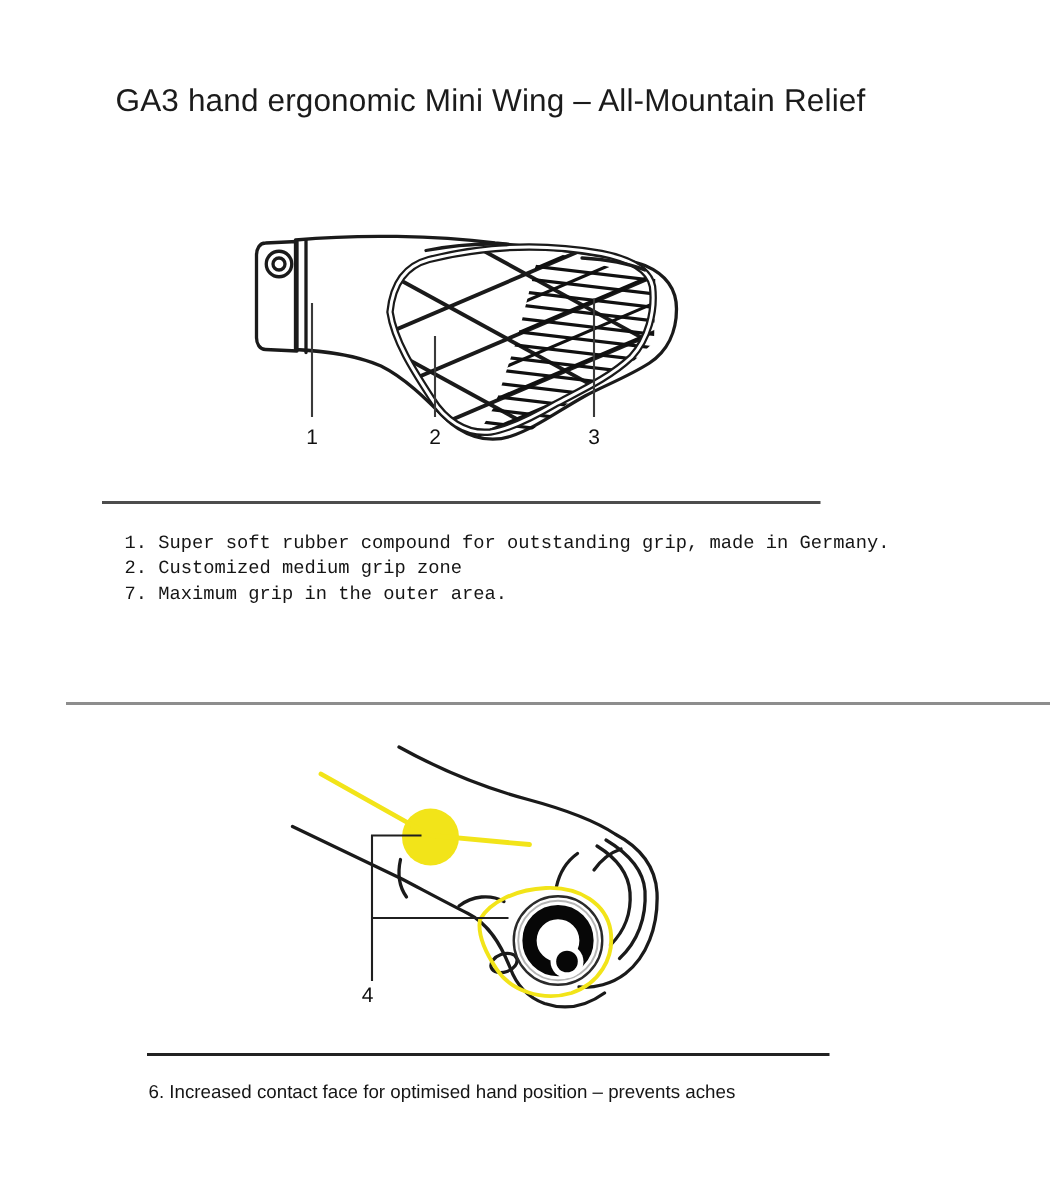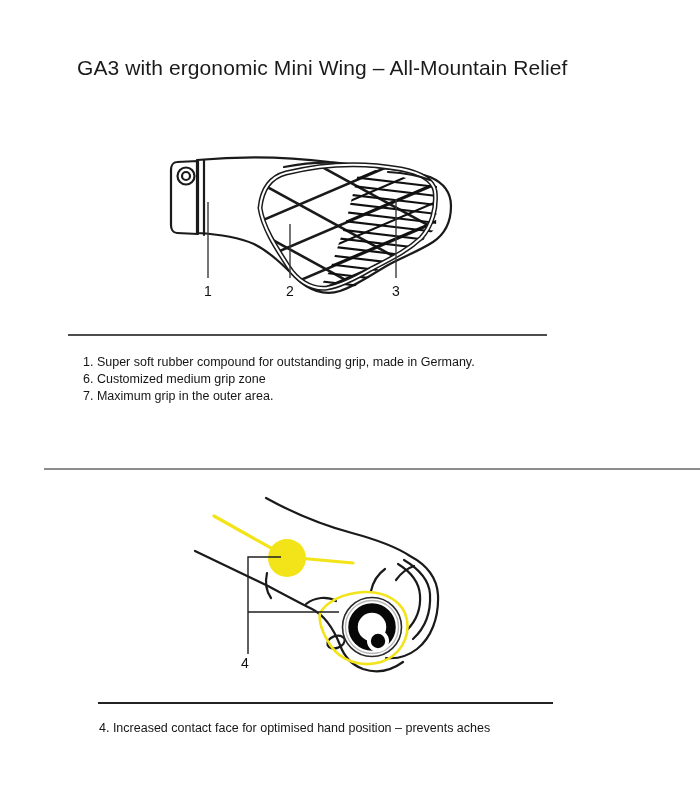--- a/index.html
+++ b/index.html
@@ -17,39 +17,39 @@
   }
   .fig{position:absolute;}
   .fig1{left:150px;top:140px;width:320px;height:170px;}
   .fig2{left:180px;top:480px;width:300px;height:200px;}
   .divider{position:absolute;height:2px;}
   .divider-1{left:68px;top:334px;width:479px;background:#4d4d4d;}
   .divider-2{left:44px;top:468px;width:656px;background:var(--divider-gray);}
   .divider-3{left:98px;top:702px;width:455px;background:#222222;}
   .feature-list{
     position:absolute;left:83px;top:354px;
-    font-size:12.5px;line-height:17px;color:#151515;
+    font-size:12.5px;line-height:17px;color:#151515;font-family:Liberation Mono, monospace;
   }
   .contact-note{
     position:absolute;left:99px;top:720px;
     font-size:12.5px;line-height:17px;color:#151515;white-space:nowrap;
   }
   svg text{
     font-family:"Liberation Sans","DejaVu Sans",sans-serif;
     font-size:14px;fill:#111111;
   }
   .ln{stroke:var(--line-black);fill:none;stroke-width:2.2;stroke-linecap:round;stroke-linejoin:round;}
   .ln-thin{stroke:#3a3a3a;fill:none;stroke-width:1.4;}
   .yellow-fill{fill:var(--highlight-yellow);}
   .yellow-stroke{stroke:var(--highlight-yellow);fill:none;}
 </style>
 </head>
 <body>
 
-<h1 class="page-title">GA3 with ergonomic Mini Wing – All-Mountain Relief</h1>
+<h1 class="page-title">GA3 hand ergonomic Mini Wing – All-Mountain Relief</h1>
 
 <svg class="fig fig1" viewBox="150 140 320 170">
   <defs>
     <clipPath id="panelClip">
       <path d="M260,208 C262,188 271,177 286,173 C322,164 362,162 401,169 C421,173 433,180 435,191 C437,208 432,226 421,238 C406,252 388,260 371,269 C354,279 340,286 327,288 C310,290 296,279 288,266 C277,249 263,228 260,208 Z"></path>
     </clipPath>
     <clipPath id="denseClip">
       <path d="M360,166 L437,186 L436,228 L420,243 L388,262 L350,290 L318,291 L330,270 L345,225 Z"></path>
     </clipPath>
   </defs>
@@ -111,21 +111,21 @@
   <path class="ln-thin" d="M396,199 L396,278"></path>
   <text x="208" y="296" text-anchor="middle">1</text>
   <text x="290" y="296" text-anchor="middle">2</text>
   <text x="396" y="296" text-anchor="middle">3</text>
 </svg>
 
 <div class="divider divider-1"></div>
 
 <div class="feature-list">
   <div>1. Super soft rubber compound for outstanding grip, made in Germany.</div>
-  <div>6. Customized medium grip zone</div>
+  <div>2. Customized medium grip zone</div>
   <div>7. Maximum grip in the outer area.</div>
 </div>
 
 <div class="divider divider-2"></div>
 
 <svg class="fig fig2" viewBox="180 480 300 200">
 
   <circle class="yellow-fill" cx="287" cy="558" r="19"></circle>
   <path class="yellow-stroke" stroke-width="3.2" stroke-linecap="round" d="M214,516 L287,557 L353,563"></path>
 
@@ -146,13 +146,13 @@
   <circle cx="372" cy="627" r="19" fill="none" stroke="#070707" stroke-width="9.5"></circle>
   <circle cx="378" cy="641" r="11" fill="#ffffff"></circle>
   <circle cx="378" cy="641" r="7.2" fill="#070707"></circle>
 
   <path fill="none" stroke="#1f1f1f" stroke-width="1.4" d="M281,557 L248,557 L248,654 M248,612 L339,612"></path>
   <text x="245" y="668" text-anchor="middle">4</text>
 </svg>
 
 <div class="divider divider-3"></div>
 
-<div class="contact-note">4. Increased contact face for optimised hand position – prevents aches</div>
+<div class="contact-note">6. Increased contact face for optimised hand position – prevents aches</div>
 
 </body></html>

